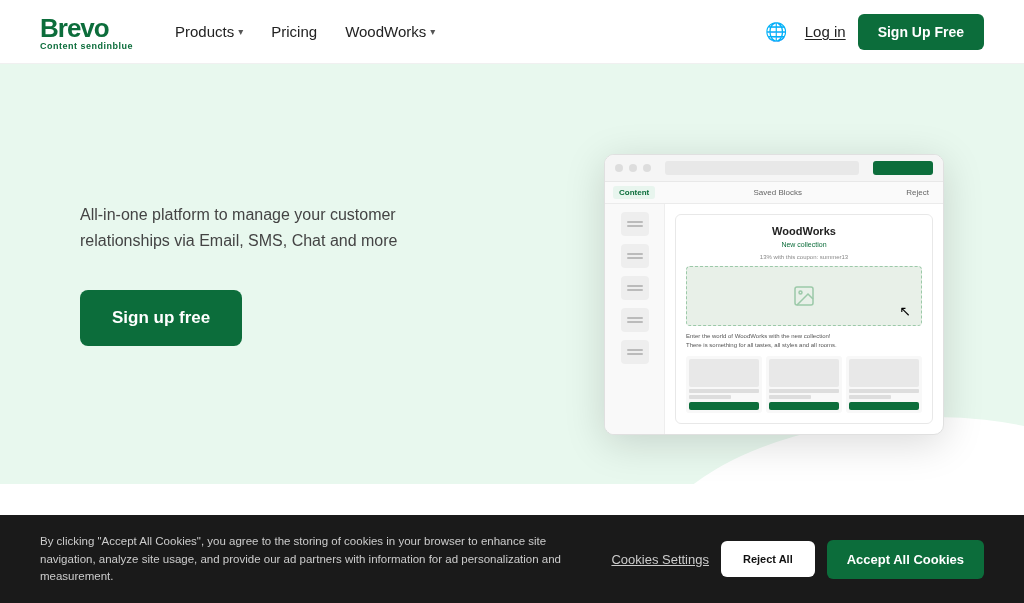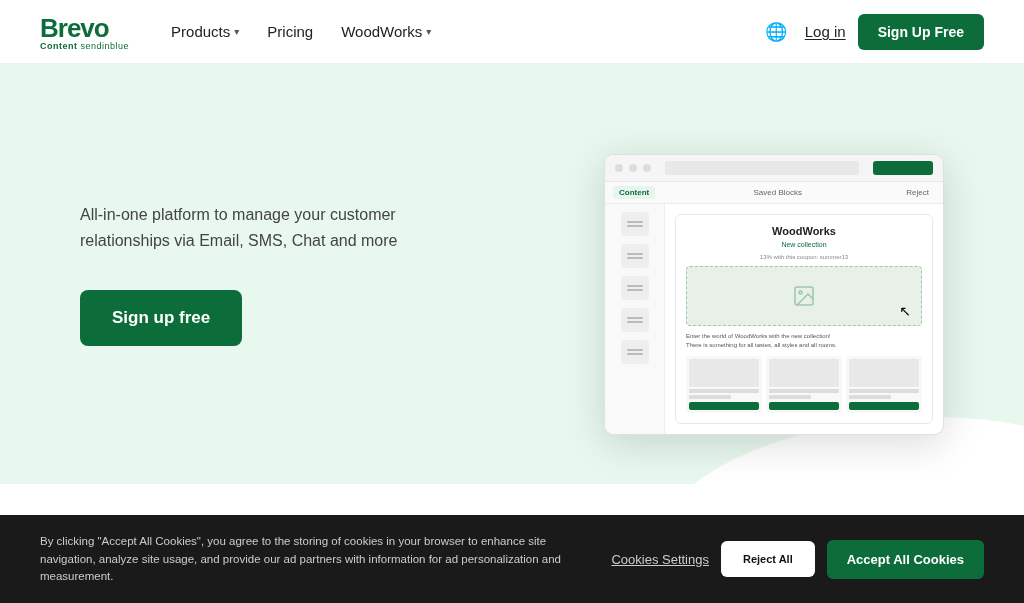--- a/index.html
+++ b/index.html
@@ -189,21 +189,21 @@
   </style>
 </head>
 <body>
 
 <nav class="navbar">
   <div class="navbar-left">
     <div class="logo">
       <span class="logo-main">Brevo</span>
       <span class="logo-sub">
         <span>Content</span>
-        <span style="color:#0c6d3b;font-weight:400;">sendinblue</span>
+        <span style="color:#0c6d3b;font-weight:700;">sendinblue</span>
       </span>
     </div>
     <div class="nav-links">
       <div class="nav-item">
         <span>Products</span>
         <span class="chevron">▾</span>
       </div>
       <div class="nav-item">
         <span>Pricing</span>
       </div>

